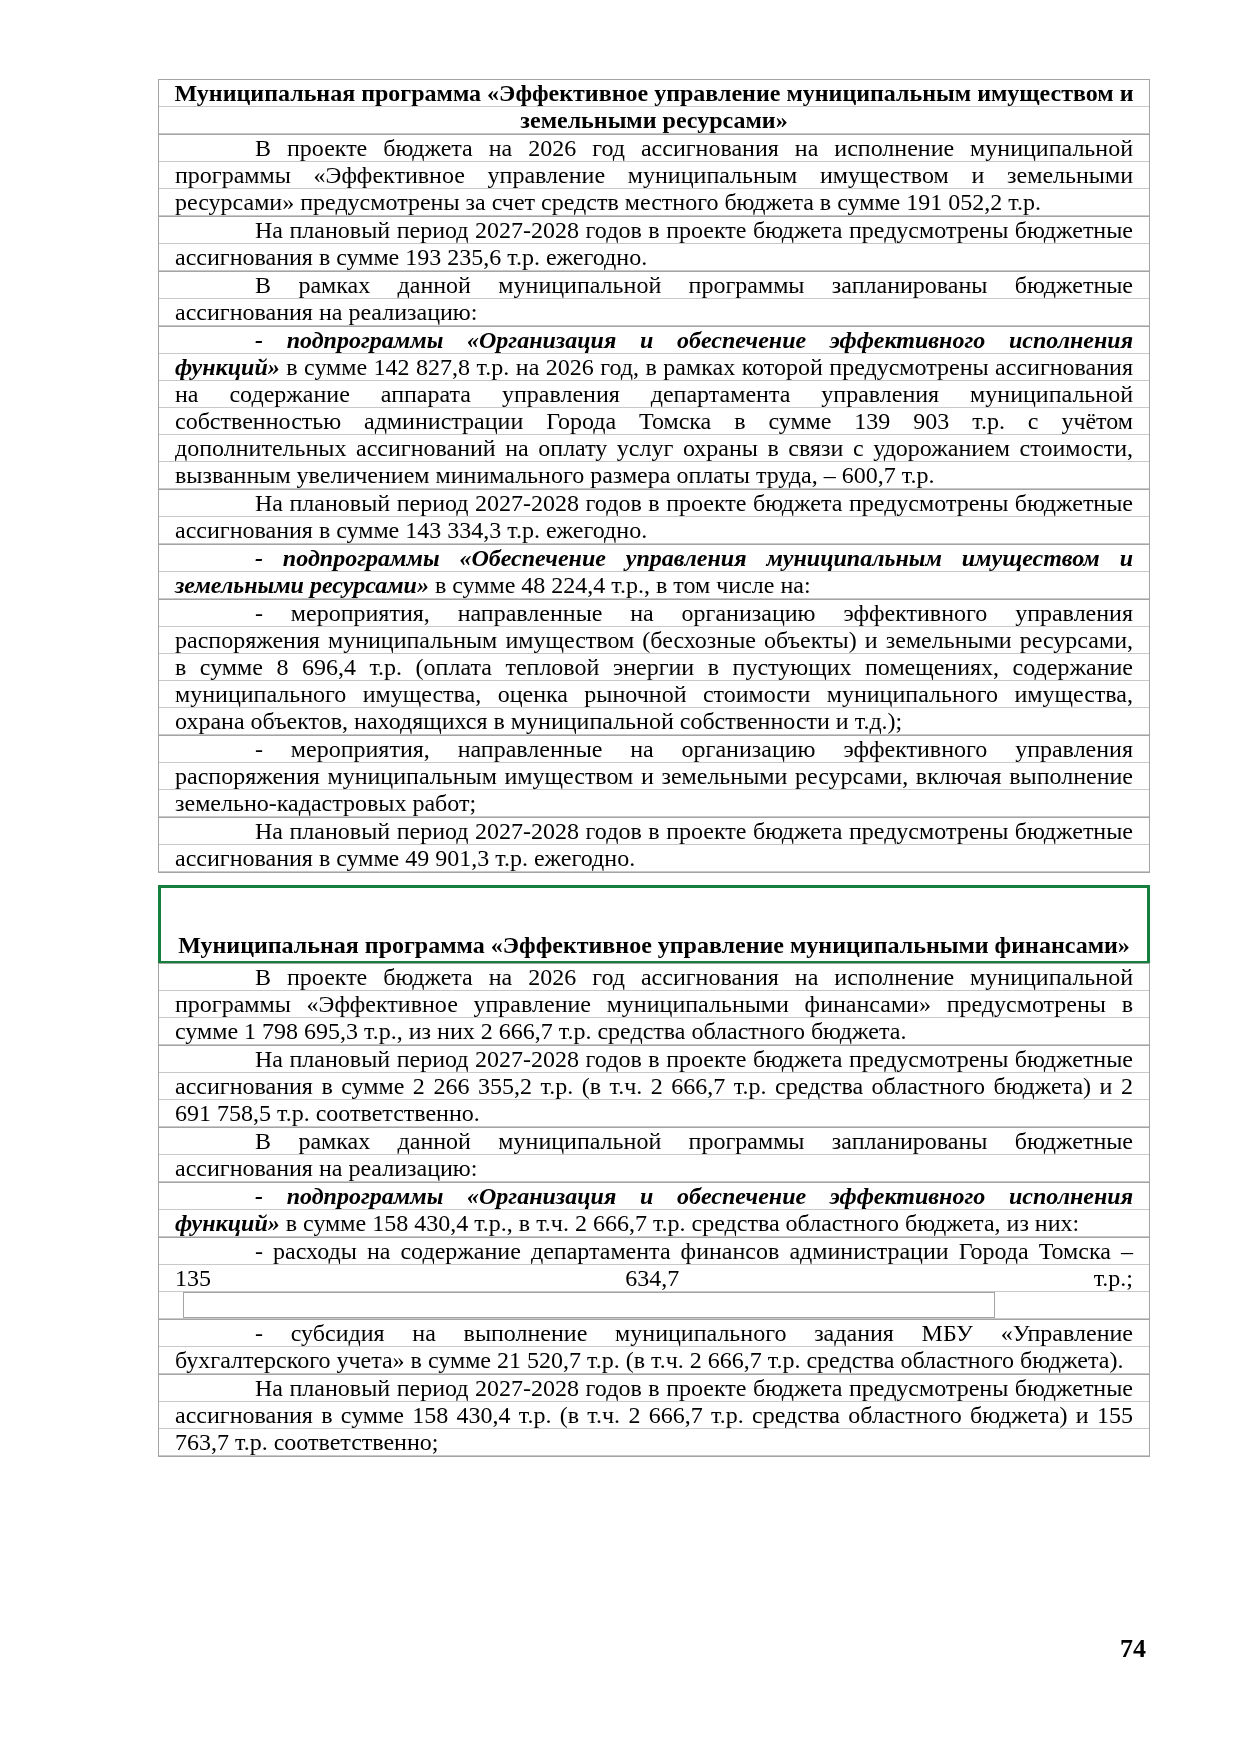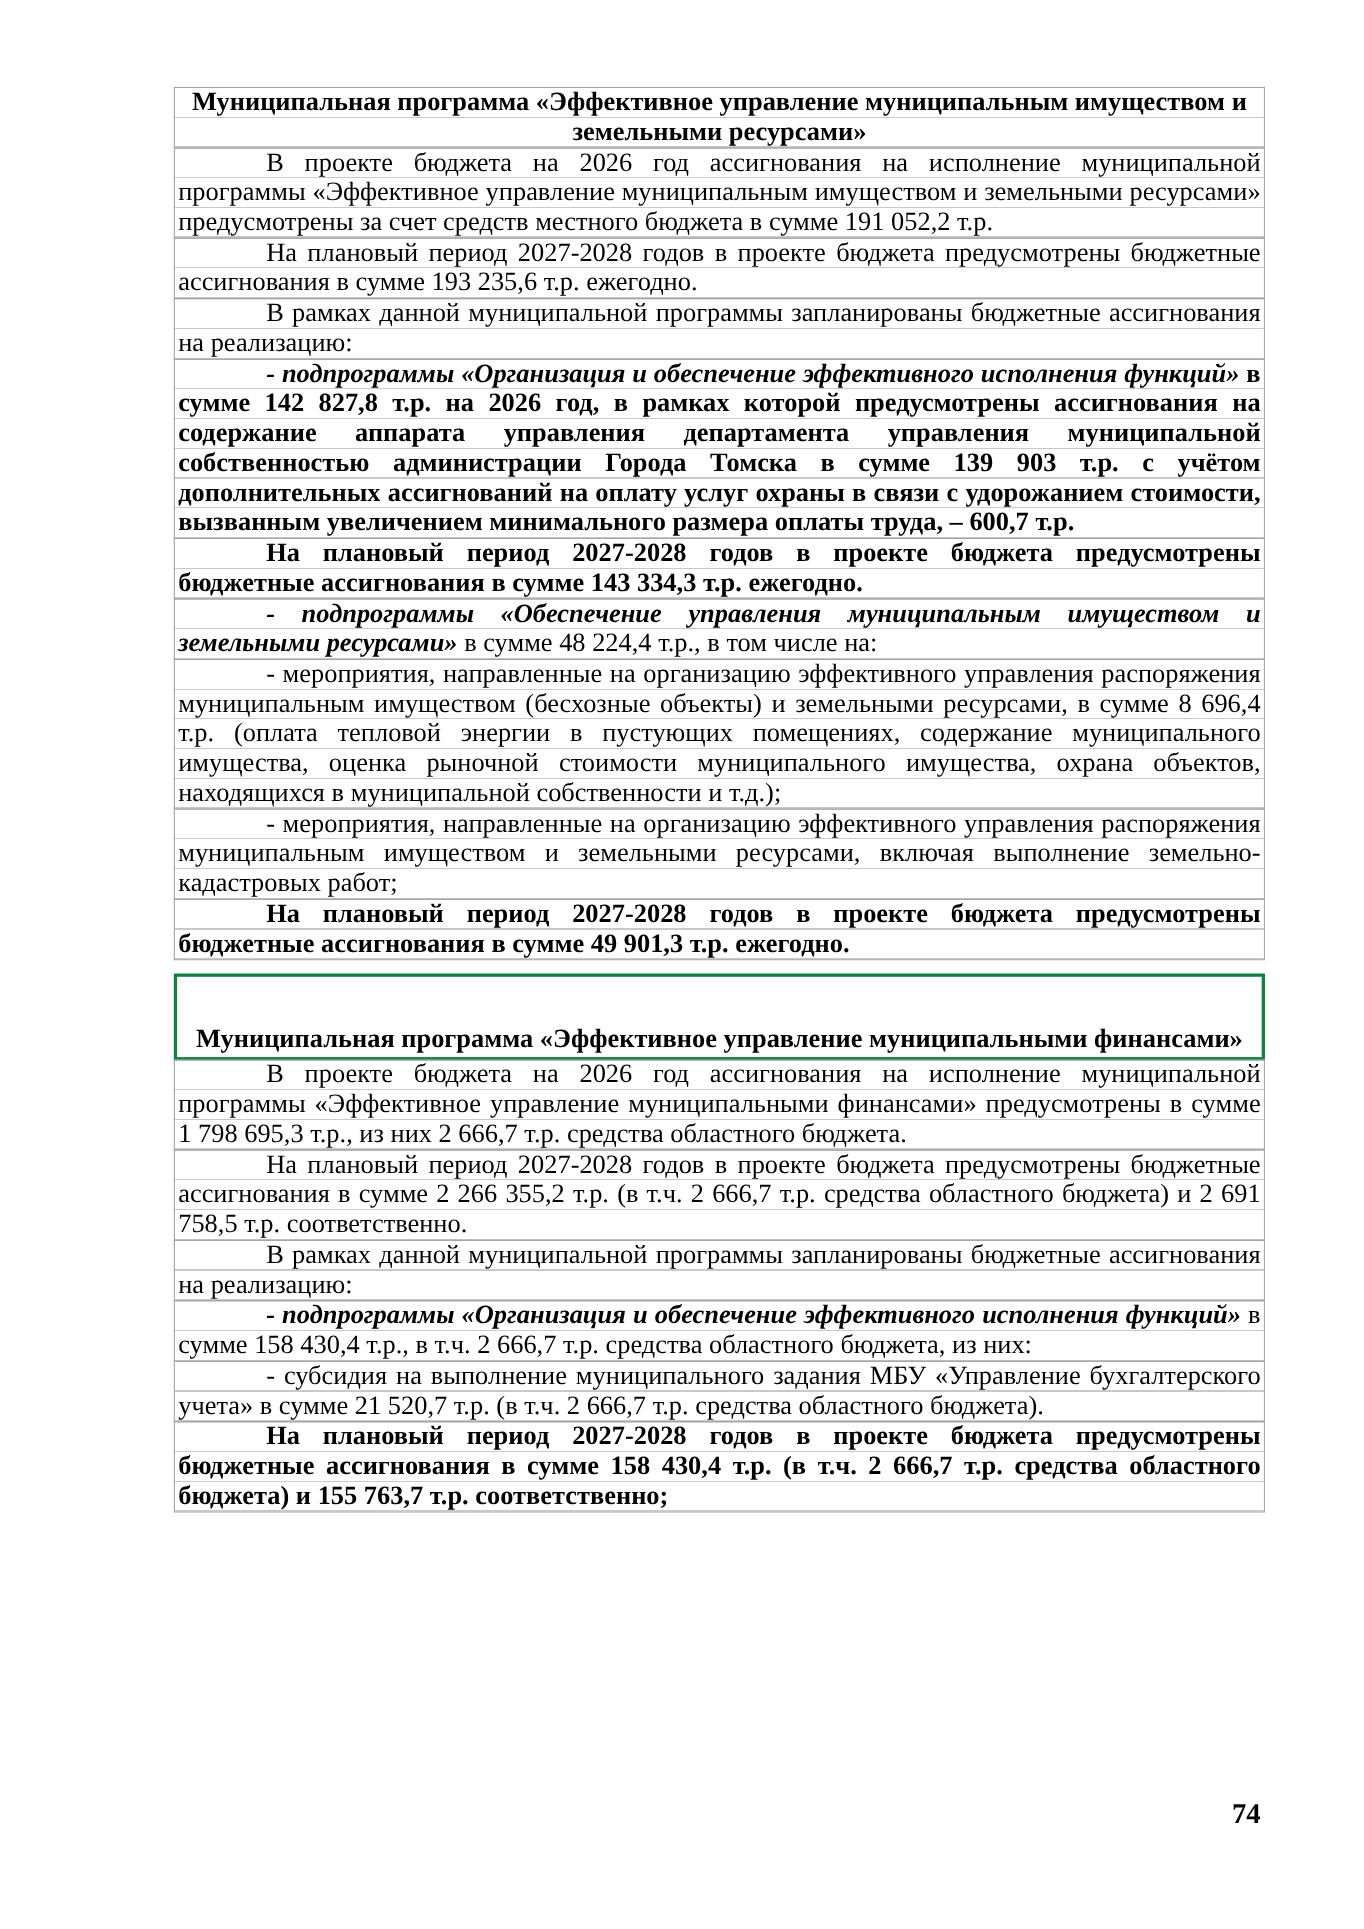--- a/index.html
+++ b/index.html
@@ -25,35 +25,35 @@
     border:1px solid #a4a4a4;
     margin-top:-1px;
     background-image:repeating-linear-gradient(
       to bottom,
       transparent 0px, transparent 26px,
       #c9c9c9 26px, #c9c9c9 27px);
   }
   .para{
     text-align:justify;
     text-indent:80px;
-    padding:0 3px;
+    padding:0 16px;
   }
   .title{
     text-align:center;
     font-weight:bold;
     text-indent:0;
   }
   .t2box{
     border:3px solid #15803d;
     margin-top:12px;
     padding:44px 3px 2px 3px;
     text-align:center;
     font-weight:bold;
   }
-  .b{font-weight:bold;}
+  .b{font-weight:normal;}
   .bi{font-weight:bold;font-style:italic;}
   .fillbox{
     display:inline-block;
     width:810px;
     height:24px;
     border:1px solid #a4a4a4;
     vertical-align:-5px;
     margin-left:8px;
   }
   .pagenum{
@@ -85,20 +85,21 @@
         </div>
     </div>
 
     <div class="section">
       <div class="t2box">Муниципальная программа «Эффективное управление муниципальными финансами»</div>
       <div>
           <div class="box para"><span>В проекте бюджета на 2026 год ассигнования на исполнение муниципальной программы «Эффективное управление муниципальными финансами» предусмотрены в сумме 1 798 695,3 т.р., из них 2 666,7 т.р. средства областного бюджета.</span></div>
           <div class="box para"><span>На плановый период 2027-2028 годов в проекте бюджета предусмотрены бюджетные ассигнования в сумме 2 266 355,2 т.р. (в т.ч. 2 666,7 т.р. средства областного бюджета) и 2 691 758,5 т.р. соответственно.</span></div>
           <div class="box para"><span>В рамках данной муниципальной программы запланированы бюджетные ассигнования на реализацию:</span></div>
           <div class="box para"><span class="bi">- подпрограммы «Организация и обеспечение эффективного исполнения функций»</span><span> в сумме 158 430,4 т.р., в т.ч. 2 666,7 т.р. средства областного бюджета, из них:</span></div>
+          <div class="box para"><span>- расходы на содержание департамента финансов администрации Города Томска – 135 634,7 т.р.;</span><span class="fillbox"></span></div>
           <div class="box para"><span>- субсидия на выполнение муниципального задания МБУ «Управление бухгалтерского учета» в сумме 21 520,7 т.р. (в т.ч. 2 666,7 т.р. средства областного бюджета).</span></div>
           <div class="box para"><span class="b">На плановый период 2027-2028 годов в проекте бюджета предусмотрены бюджетные ассигнования в сумме 158 430,4 т.р. (в т.ч. 2 666,7 т.р. средства областного бюджета) и 155 763,7 т.р. соответственно;</span></div>
         </div>
     </div>
 
   </div>
 
   <div class="pagenum">74</div>
 </div>
 

